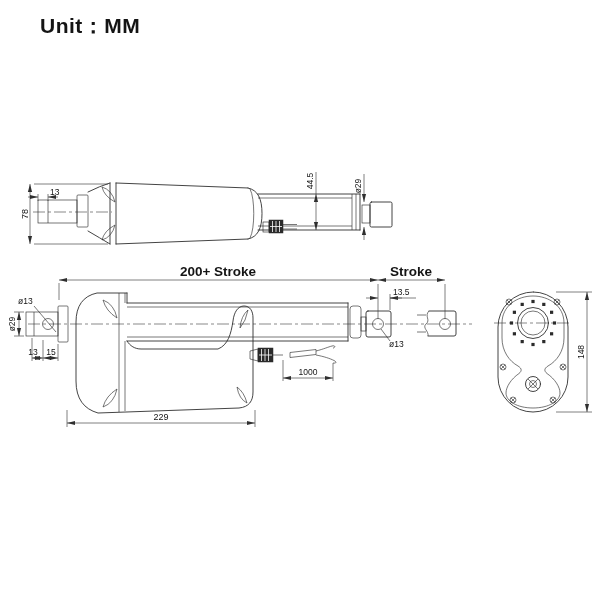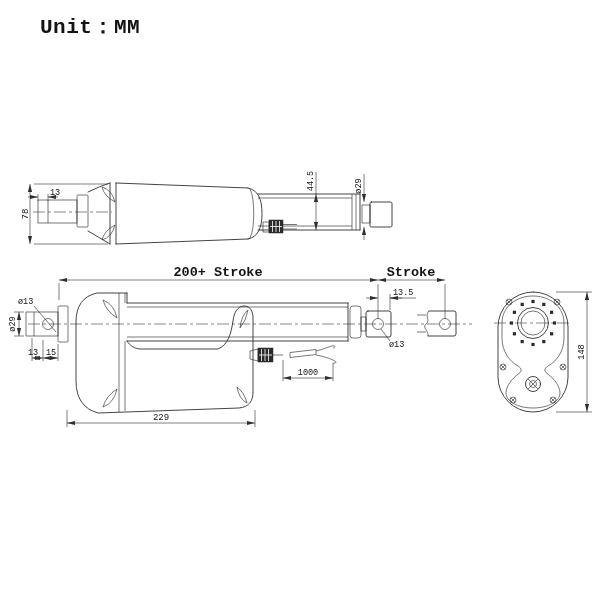--- a/index.html
+++ b/index.html
@@ -1,17 +1,17 @@
 <!DOCTYPE html>
 <html><head>
 <meta charset="utf-8">
 <style>
   html,body{margin:0;padding:0;background:#ffffff;}
   .stage{position:relative;width:600px;height:600px;background:#ffffff;overflow:hidden;
-         font-family:Liberation Mono, monospace;}
+         font-family:Liberation Sans, sans-serif;}
   svg{display:block;}
   .ln{stroke:#2f2f2f;stroke-width:0.9;fill:none;stroke-linecap:round;}
   .lnthin{stroke:#2f2f2f;stroke-width:0.65;fill:none;}
   .dim{stroke:#3a3a3a;stroke-width:0.65;fill:none;}
   .cl{stroke:#3a3a3a;stroke-width:0.6;fill:none;stroke-dasharray:12 3 3 3;}
   .dark{fill:#2b2b2b;stroke:#2b2b2b;stroke-width:0.5;}
   .gridline{stroke:#ffffff;stroke-width:0.8;}
   text{fill:#141414;}
   .dtxt{font-size:8.5px;}
   .dtxt9{font-size:9px;}

